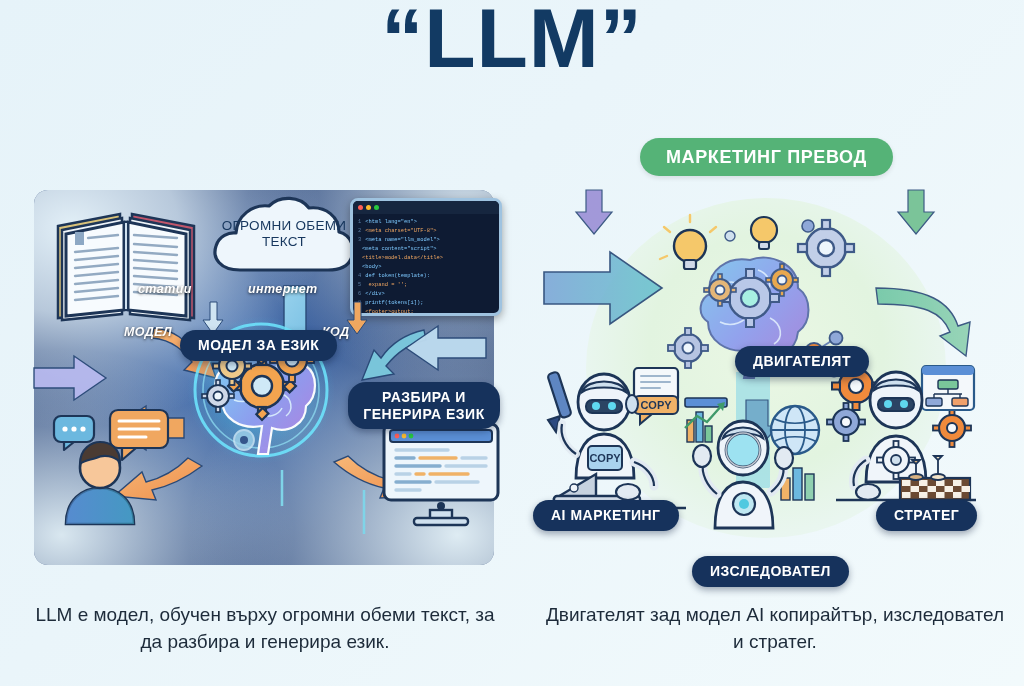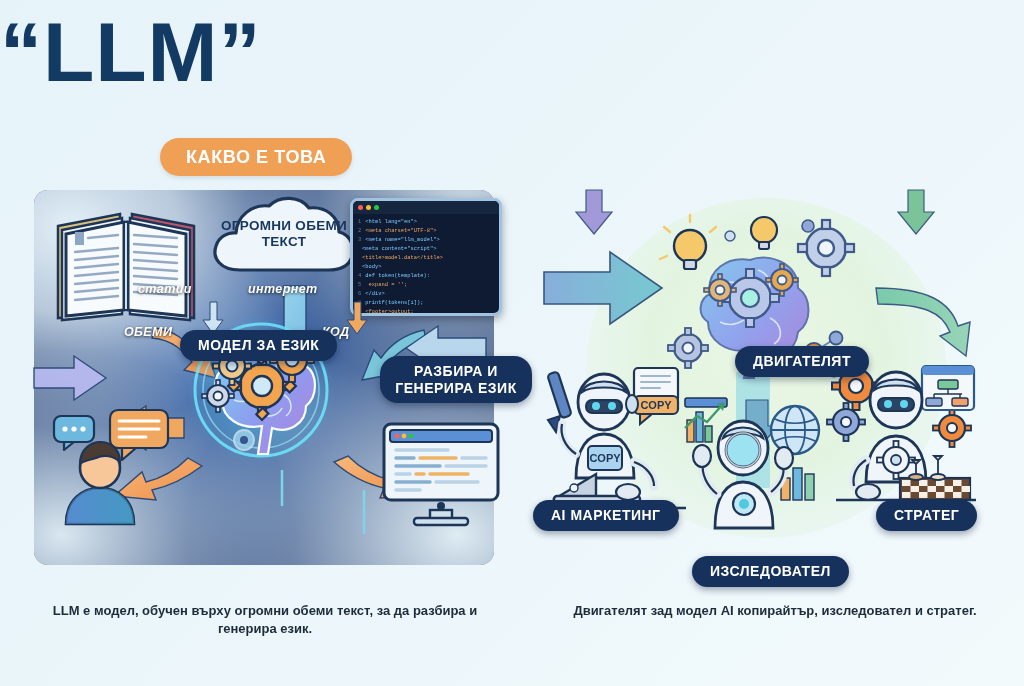--- a/index.html
+++ b/index.html
@@ -4,21 +4,21 @@
 <style>
   * { box-sizing: border-box; margin: 0; padding: 0; }
   html, body { width: 1024px; height: 686px; overflow: hidden; }
   body {
     font-family: "Liberation Sans", "DejaVu Sans", sans-serif;
     background: linear-gradient(135deg, #e6f3f9 0%, #eaf5fa 40%, #f2fafc 100%);
     position: relative;
   }
 
   
-  .title-wrap { width: 100%; text-align: left; padding-top: 14px; }
+  .title-wrap { width: 100%; text-align: center; }
   .title {
     font-size: 84px; font-weight: 800; color: #123a63;
     letter-spacing: 1px; line-height: 0.92;
     font-family: "Liberation Sans", sans-serif;
   }
   .subtitle {
     font-size: 21px; font-weight: 700; color: #123a63;
     margin-top: 4px; letter-spacing: -0.2px;
   }
 
@@ -69,21 +69,21 @@
   
   .ill { position: absolute; }
 
   
   .book { left: 38px; top: 18px; width: 152px; height: 126px; }
 
   
   .cloud-box { left: 194px; top: 8px; width: 156px; height: 86px; }
   .cloud-label {
     position: absolute; left: 0; right: 0; top: 28px;
-    text-align: center; font-size: 13.5px; font-weight: 700;
+    text-align: center; font-size: 13.5px; font-weight: 400;
     color: #17375e; line-height: 1.15; letter-spacing: 0.3px;
   }
 
   
   .codewin {
     left: 338px; top: 16px; width: 152px; height: 118px;
     background: #0e1b33; border: 3px solid #9fc3e0; border-radius: 8px;
     box-shadow: 0 3px 8px rgba(0,0,0,0.35); overflow: hidden;
   }
   .codebar { height: 13px; background: #16263f; display: flex; align-items: center; padding-left: 5px; gap: 3px; }
@@ -127,46 +127,46 @@
   .chip {
     position: absolute; background: #16325c; color: #ffffff;
     border-radius: 18px; padding: 7px 18px;
     font-weight: 800; font-size: 14px; letter-spacing: 0.5px;
     text-align: center; line-height: 1.18; white-space: nowrap;
     box-shadow: 0 3px 7px rgba(12,30,60,0.38);
   }
   .chip.two { white-space: normal; width: 152px; padding: 7px 10px; }
 
   .chip-model    { left: 180px; top: 330px; }
-  .chip-generate { left: 348px; top: 356px; margin-left: 32px; }
+  .chip-generate { left: 348px; top: 382px; }
 
   .chip-engine   { left: 707px; top: 346px; margin-left: 28px; }
   .chip-copy     { left: 533px; top: 500px; }
   .chip-research { left: 692px; top: 556px; }
   .chip-strat    { left: 876px; top: 500px; }
 
   
   .caption {
     position: absolute; text-align: center; color: #1d2b3a;
-    font-size: 13px; line-height: 1.42; font-weight: 700;
+    font-size: 19px; line-height: 1.42; font-weight: 400;
   }
   .cap-left  { left: 30px;  top: 602px; width: 470px; }
   .cap-right { left: 540px; top: 602px; width: 470px; }
 
   svg { display: block; overflow: visible; }
 </style>
 </head>
 <body>
 
 <div class="title-wrap">
   <div class="title">“LLM”</div>
 </div>
 
 <div class="badges">
-  <div class="badge badge-left">КАКВО Е ТОВА</div>
+  <div class="badge badge-right">МАРКЕТИНГ ПРЕВОД</div>
 </div>
 
 <div class="panel panel-left">
   <div class="left-art"></div>
 
   <div class="ill book">
     <svg viewBox="0 0 152 126" width="152" height="126">
       <g>
         <path d="M8 26 L70 14 L70 112 L8 118 Z" fill="#d9c27a" stroke="#1d3557" stroke-width="2.5"></path>
         <path d="M144 26 L82 14 L82 112 L144 118 Z" fill="#c0566b" stroke="#1d3557" stroke-width="2.5"></path>
@@ -399,21 +399,21 @@
         <line x1="16" y1="70" x2="40" y2="70" stroke="#b9d2e6"></line>
       </g>
       <circle cx="61" cy="86" r="4" fill="#1d3557"></circle>
       <rect x="50" y="90" width="22" height="10" fill="#cfe0ee" stroke="#1d3557" stroke-width="2.4"></rect>
       <rect x="34" y="98" width="54" height="7" rx="3" fill="#cfe0ee" stroke="#1d3557" stroke-width="2.4"></rect>
     </svg>
   </div>
 
   <div class="mini-label lbl-statii">статии</div>
   <div class="mini-label lbl-internet">интернет</div>
-  <div class="mini-label lbl-knigi">ОБЕМИ</div>
+  <div class="mini-label lbl-knigi">МОДЕЛ</div>
   <div class="mini-label lbl-kod">КОД</div>
 </div>
 
 <div class="panel panel-right">
   <div class="right-art">
     <div class="right-glow"></div>
   </div>
 
   <svg class="ill" style="left:18px; top:6px;" width="462" height="372">
     <defs>

